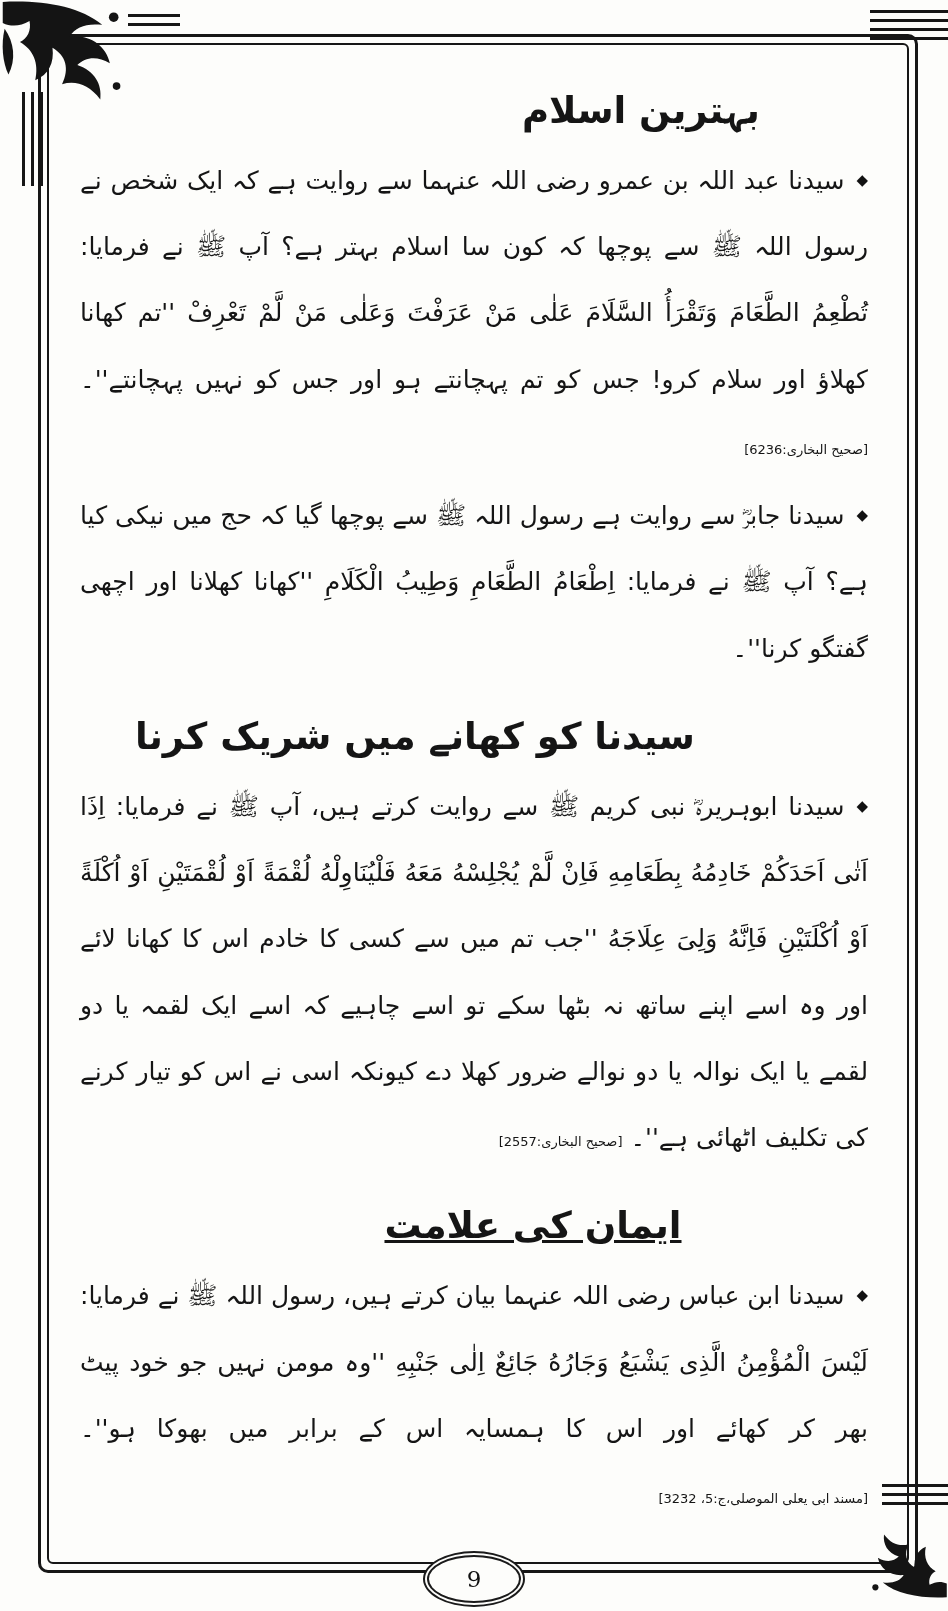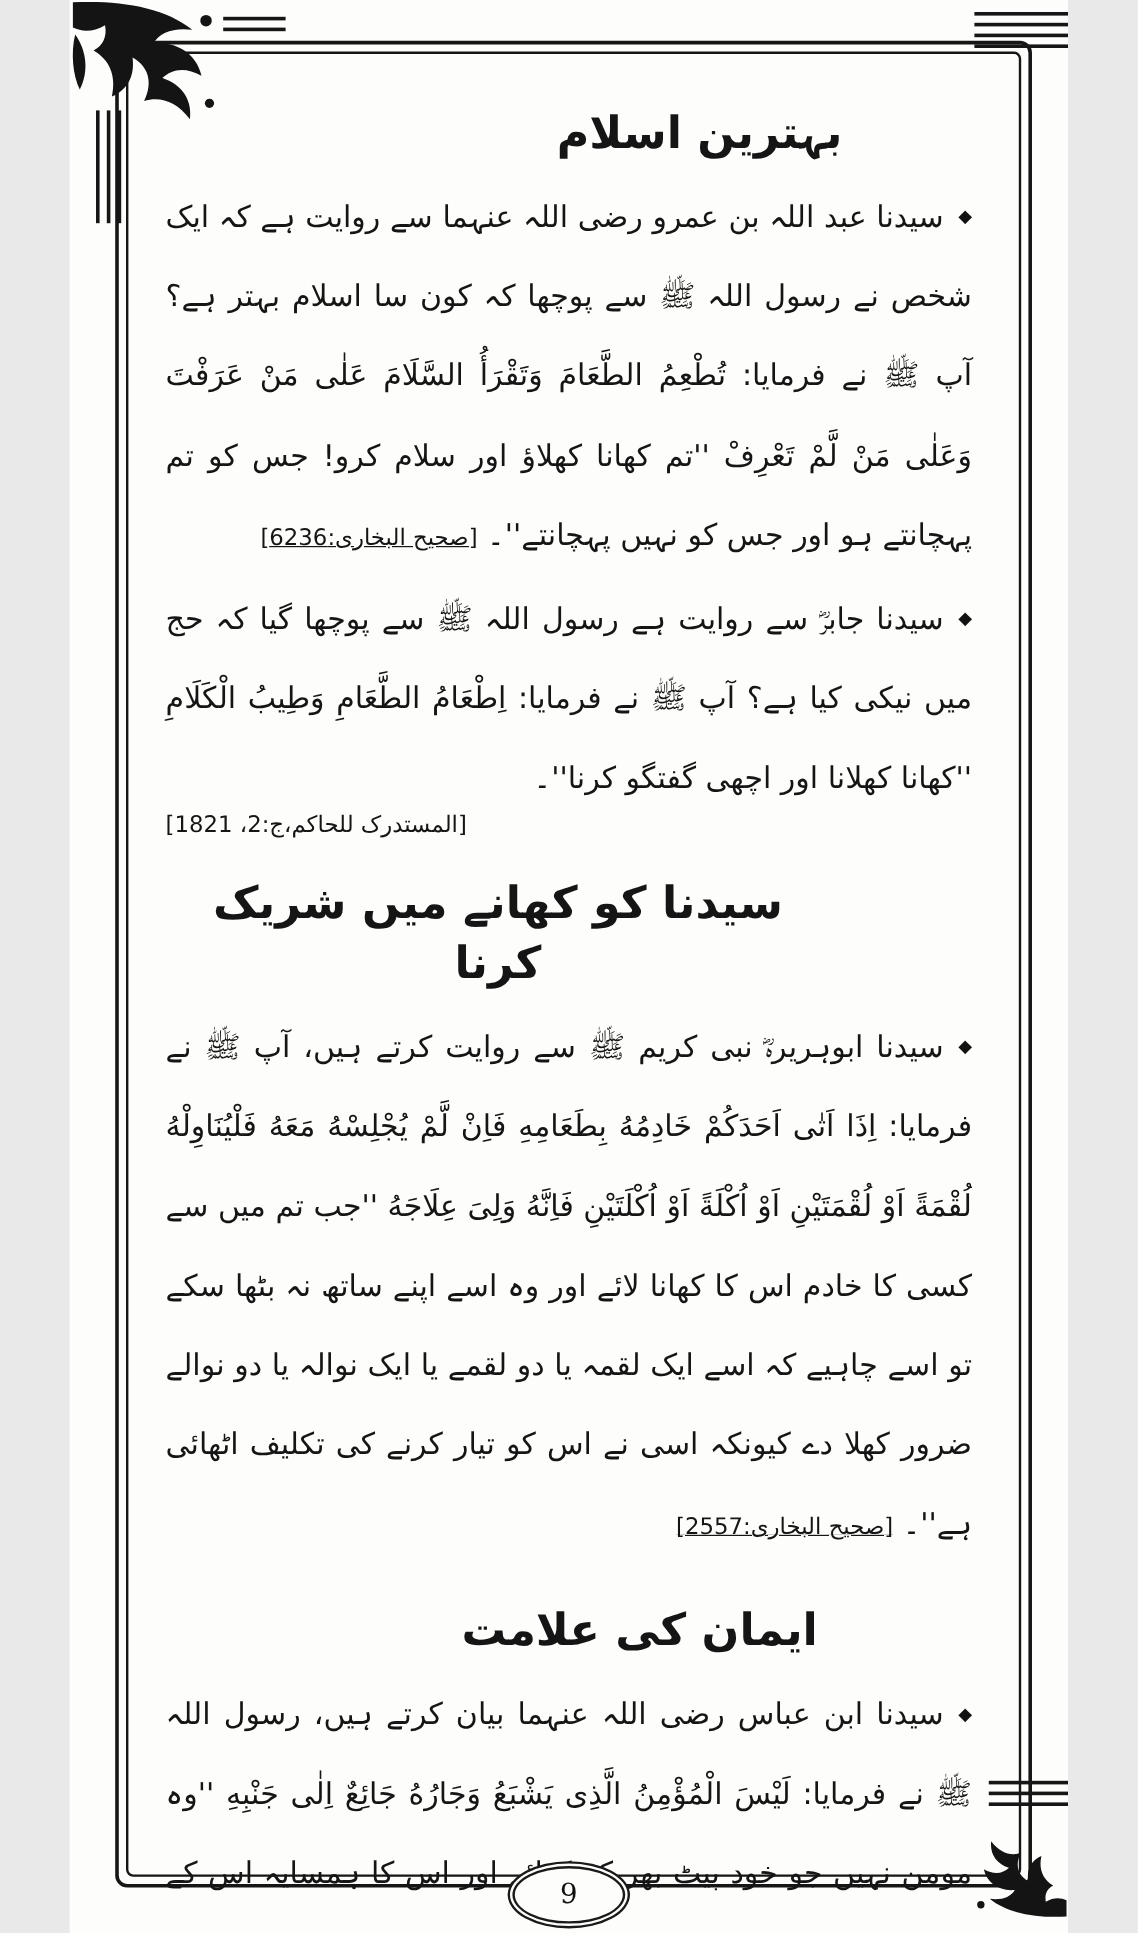--- a/index.html
+++ b/index.html
@@ -1,18 +1,18 @@
 <!DOCTYPE html>
 <html lang="ur" dir="rtl"><head>
 <meta charset="utf-8">
 <style>
   html,body{margin:0;padding:0;background:#e9e9e9;}
   .page{
     position:relative;
-    width:832px;height:1611px;
+    width:948px;height:1611px;
     margin:0 auto;
     background:#fdfdfb;
     overflow:hidden;
     font-family:"DejaVu Sans", sans-serif;
     color:#151515;
   }
   
   .frame-outer{
     position:absolute;top:34px;left:38px;right:30px;bottom:38px;
     border:3px solid #161616;border-radius:10px;
@@ -38,29 +38,29 @@
     position:absolute;top:86px;right:80px;left:80px;
     direction:rtl;
   }
   .heading{
     font-size:37px;font-weight:bold;line-height:1.35;
     margin:30px 0 12px;letter-spacing:0;
   }
   .sec-1 .heading{text-align:right;padding-right:108px;margin-top:0;}
   .sec-2 .heading{text-align:right;padding-right:168px;}
   .sec-3 .heading{text-align:center;padding-right:118px;}
-  .sec-4 .heading{text-align:center;padding-left:118px;}
+  .sec-4 .heading{text-align:center;padding-left:118px;text-decoration:underline;}
   .body{
     font-size:25px;line-height:2.65;text-align:justify;margin:0 0 4px;
   }
   .bullet{
     font-size:15px;display:inline-block;transform:translateY(-4px);
     margin-left:12px;color:#111;
   }
-  .ref{font-size:19px;white-space:nowrap;text-decoration:underline;}
+  .ref{font-size:13px;white-space:nowrap;}
   .ref-line{display:block;text-align:left;font-size:19px;margin:-10px 0 0;}
 
   
   .page-badge{
     position:absolute;left:50%;top:1551px;transform:translateX(-50%);
     width:90px;height:44px;background:#fdfdfb;
     border:6px double #1a1a1a;border-radius:50%;
     display:flex;align-items:center;justify-content:center;
     z-index:3;
   }
@@ -113,21 +113,20 @@
 
   <div class="content">
 
     <section class="sec-1">
       <h2 class="heading">بہترین اسلام</h2>
       <p class="body"><span class="bullet">◆</span><span>سیدنا عبد اللہ بن عمرو رضی اللہ عنہما سے روایت ہے کہ ایک شخص نے رسول اللہ ﷺ سے پوچھا کہ کون سا اسلام بہتر ہے؟ آپ ﷺ نے فرمایا: تُطْعِمُ الطَّعَامَ وَتَقْرَأُ السَّلَامَ عَلٰی مَنْ عَرَفْتَ وَعَلٰی مَنْ لَّمْ تَعْرِفْ ''تم کھانا کھلاؤ اور سلام کرو! جس کو تم پہچانتے ہو اور جس کو نہیں پہچانتے''۔</span> <span class="ref">[صحیح البخاری:6236]</span></p>
     </section>
 
     <section class="sec-2">
       <p class="body"><span class="bullet">◆</span><span>سیدنا جابرؓ سے روایت ہے رسول اللہ ﷺ سے پوچھا گیا کہ حج میں نیکی کیا ہے؟ آپ ﷺ نے فرمایا: اِطْعَامُ الطَّعَامِ وَطِیبُ الْکَلَامِ ''کھانا کھلانا اور اچھی گفتگو کرنا''۔</span></p>
-      <span class="ref-line">[المستدرک للحاکم،ج:2، 1821]</span>
     </section>
 
     <section class="sec-3">
       <h2 class="heading">سیدنا کو کھانے میں شریک کرنا</h2>
       <p class="body"><span class="bullet">◆</span><span>سیدنا ابوہریرہؓ نبی کریم ﷺ سے روایت کرتے ہیں، آپ ﷺ نے فرمایا: اِذَا اَتٰی اَحَدَکُمْ خَادِمُهُ بِطَعَامِهِ فَاِنْ لَّمْ یُجْلِسْهُ مَعَهُ فَلْیُنَاوِلْهُ لُقْمَةً اَوْ لُقْمَتَیْنِ اَوْ اُکْلَةً اَوْ اُکْلَتَیْنِ فَاِنَّهُ وَلِیَ عِلَاجَهُ ''جب تم میں سے کسی کا خادم اس کا کھانا لائے اور وہ اسے اپنے ساتھ نہ بٹھا سکے تو اسے چاہیے کہ اسے ایک لقمہ یا دو لقمے یا ایک نوالہ یا دو نوالے ضرور کھلا دے کیونکہ اسی نے اس کو تیار کرنے کی تکلیف اٹھائی ہے''۔</span> <span class="ref">[صحیح البخاری:2557]</span></p>
     </section>
 
     <section class="sec-4">
       <h2 class="heading">ایمان کی علامت</h2>
       <p class="body"><span class="bullet">◆</span><span>سیدنا ابن عباس رضی اللہ عنہما بیان کرتے ہیں، رسول اللہ ﷺ نے فرمایا: لَیْسَ الْمُؤْمِنُ الَّذِی یَشْبَعُ وَجَارُهُ جَائِعٌ اِلٰی جَنْبِهِ ''وہ مومن نہیں جو خود پیٹ بھر کر کھائے اور اس کا ہمسایہ اس کے برابر میں بھوکا ہو''۔</span> <span class="ref">[مسند ابی یعلی الموصلی،ج:5، 3232]</span></p>

